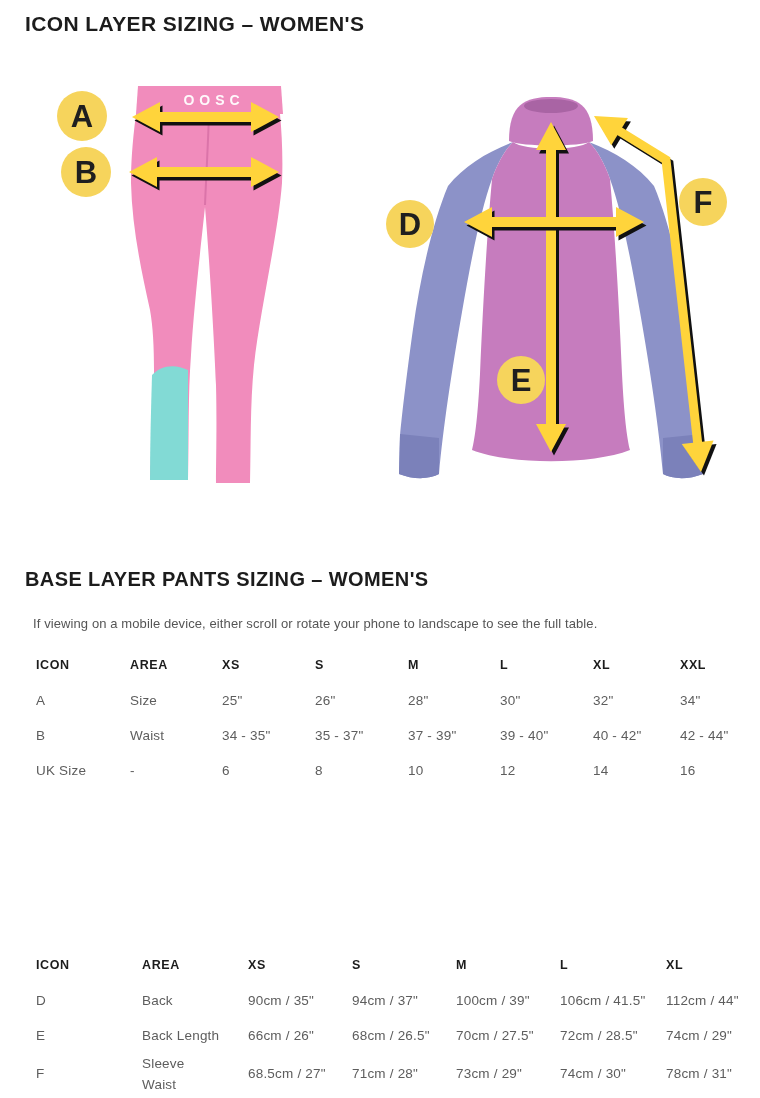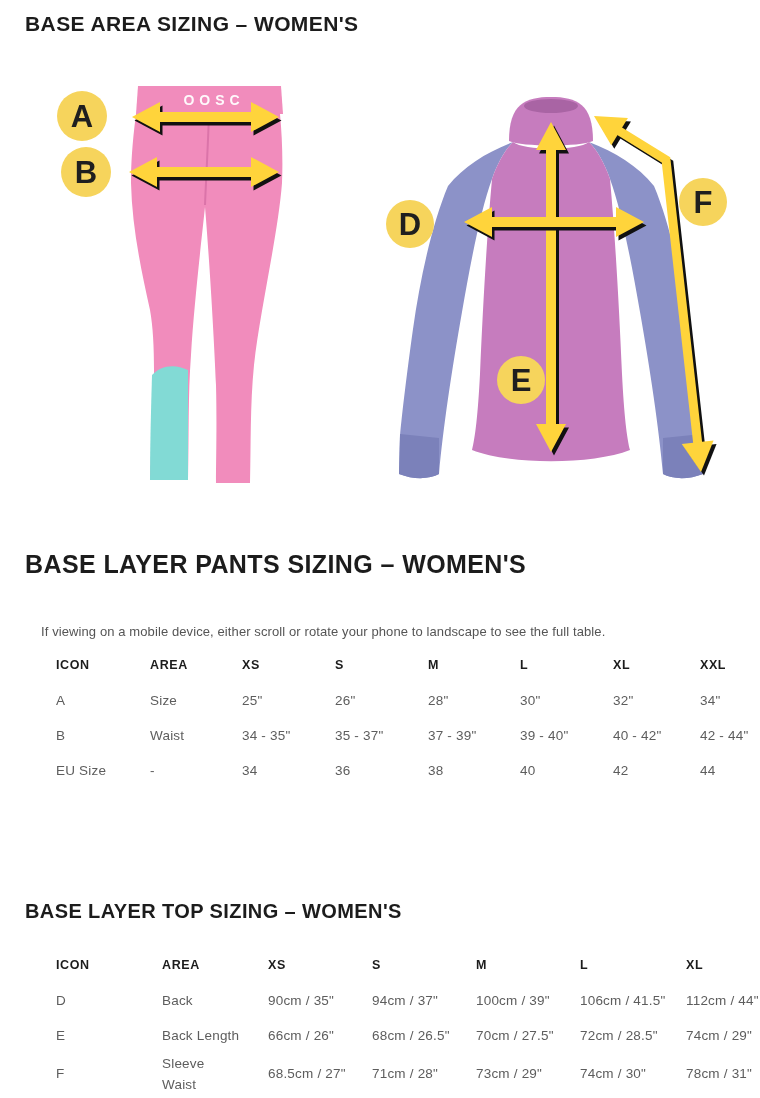--- a/index.html
+++ b/index.html
@@ -9,45 +9,45 @@
     --top-body-orchid:#C67CBE; --top-collar-shadow:#A964A4;
     --top-sleeve-periwinkle:#8C92C8; --top-cuff-periwinkle:#7B81BA; --logo-white:#FFFFFF;
   }
   *{box-sizing:border-box;}
   html,body{margin:0;padding:0;}
   body{width:760px;height:1098px;background:#fff;font-family:"Liberation Sans",sans-serif;}
   .page{position:relative;width:760px;height:1098px;background:#fff;overflow:hidden;}
 
   .section-heading{position:absolute;left:25px;margin:0;font-weight:700;color:var(--heading-text);letter-spacing:.4px;}
   #main-heading{top:12px;font-size:21px;}
-  #pants-heading{top:550px;font-size:25px;}
+  #pants-heading{top:568px;font-size:20px;}
   #top-heading{top:900px;font-size:20px;}
 
-  .note{position:absolute;left:25px;top:608px;margin:16px;font-size:13px;color:var(--body-text);letter-spacing:.1px;}
+  .note{position:absolute;left:25px;top:608px;margin:8px;font-size:13px;color:var(--body-text);letter-spacing:.1px;}
 
   svg.figure{position:absolute;overflow:visible;}
   #pants-figure{left:28px;top:75px;}
   #top-figure{left:372px;top:84px;}
 
   .point-letter{font-family:"Liberation Sans",sans-serif;font-size:31px;font-weight:600;fill:#1f1f1f;}
   .logo-text{font-family:"Liberation Sans",sans-serif;font-size:14px;font-weight:700;letter-spacing:5px;fill:var(--logo-white);opacity:.95;}
 
-  table.sizing{position:absolute;left:36px;width:700px;border-collapse:collapse;table-layout:fixed;margin-left:20px;}
+  table.sizing{position:absolute;left:36px;width:700px;border-collapse:collapse;table-layout:fixed;}
   #pants-table{top:646px;}
   #top-table{top:946px;}
   table.sizing th{text-align:left;font-size:12.5px;font-weight:700;color:var(--heading-text);letter-spacing:.6px;height:38px;vertical-align:middle;padding:0;white-space:nowrap;}
   table.sizing td{text-align:left;font-size:13.5px;color:var(--table-text);height:35px;vertical-align:middle;padding:0;white-space:nowrap;letter-spacing:.2px;line-height:1.55;}
   #top-table td:nth-child(2){white-space:normal;padding-right:26px;}
 </style>
 </head>
 <body>
 
 <div class="page">
 
-  <h1 id="main-heading" class="section-heading">BASE AREA SIZING – WOMEN'S</h1>
+  <h1 id="main-heading" class="section-heading">ICON LAYER SIZING – WOMEN'S</h1>
 
   <svg id="pants-figure" class="figure" width="280" height="425" viewBox="0 0 280 425">
 
     <path style="fill:var(--leggings-pink)" d="M108,39
          C104,70 103,90 103,108
          C104,150 112,190 122,235
          C128,268 126,320 124,360
          C123,385 122,400 122,405
          L160,405
          C161,360 160,320 163,280
@@ -189,33 +189,32 @@
           <td>B</td>
           <td>Waist</td>
           <td>34 - 35"</td>
           <td>35 - 37"</td>
           <td>37 - 39"</td>
           <td>39 - 40"</td>
           <td>40 - 42"</td>
           <td>42 - 44"</td>
         </tr>
         <tr>
-          <td>EU Size</td>
+          <td>UK Size</td>
           <td>-</td>
-          <td>34</td>
-          <td>36</td>
-          <td>38</td>
-          <td>40</td>
-          <td>42</td>
-          <td>44</td>
+          <td>6</td>
+          <td>8</td>
+          <td>10</td>
+          <td>12</td>
+          <td>14</td>
+          <td>16</td>
         </tr>
       </tbody>
   </table>
 
-  <h2 id="top-heading" class="section-heading">BASE LAYER TOP SIZING – WOMEN'S</h2>
 
   <table id="top-table" class="sizing">
     <colgroup>
       <col style="width:106px">
         <col style="width:106px">
         <col style="width:104px">
         <col style="width:104px">
       <col style="width:104px">
         <col style="width:106px">
         <col style="width:70px">

